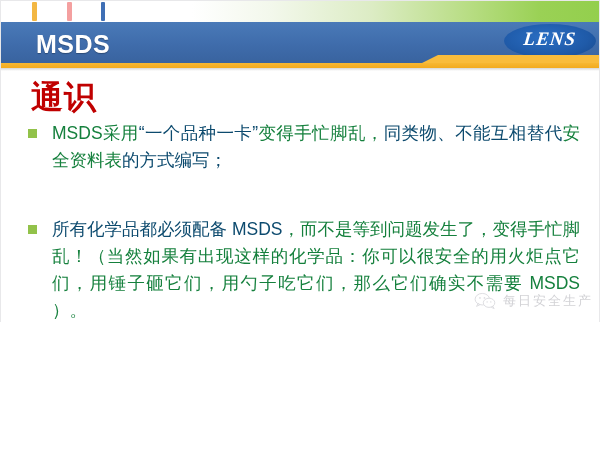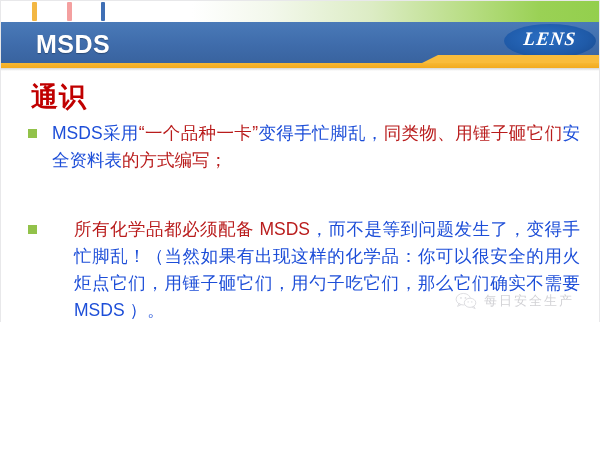--- a/index.html
+++ b/index.html
@@ -116,61 +116,61 @@
     left: 0; top: 68px;
     width: 600px; height: 3px;
     background: linear-gradient(to bottom, rgba(120,120,120,0.30), rgba(255,255,255,0));
   }
 
   
   .section-title {
     position: absolute;
     left: 31px;
     top: 80px;
-    font-size: 27px;
+    font-size: 32px;
     font-weight: bold;
     color: #c00000;
     letter-spacing: 1px;
     line-height: 34px;
   }
 
   .content {
     position: absolute;
     left: 28px;
     top: 120px;
     width: 552px;
   }
   .bullet-row {
     display: flex;
     align-items: flex-start;
   }
-  .bullet-row + .bullet-row { margin-top: 42px; gap: 22px; }
+  .bullet-row + .bullet-row { margin-top: 42px; }
   .bullet-marker {
     flex: 0 0 auto;
     width: 9px;
     height: 9px;
     background: #92c24a;
     margin-top: 9px;
     margin-right: 15px;
   }
   .bullet-text {
     flex: 1 1 auto;
     font-size: 17.5px;
     line-height: 27px;
     color: #262626;
     letter-spacing: 0px;
     text-align: justify;
   }
-  .b { color: #b91c1c; }
-  .d { color: #1d4ed8; }
+  .b { color: #0c4a6e; }
+  .d { color: #15803d; }
 
   
   .watermark {
     position: absolute;
-    right: 26px;
+    right: 7px;
     bottom: 12px;
     display: flex;
     opacity: 0.45;
   }
   .wechat-icon {
     width: 22px;
     height: 18px;
     margin-right: 7px;
     position: relative;
   }
@@ -212,21 +212,21 @@
   <div class="orange-line"></div>
   <div class="header-shadow"></div>
 
   <div class="section-title">通识</div>
 
   <div class="content">
 
     <div class="bullet-row">
       <div class="bullet-marker"></div>
       <div class="bullet-text">
-        <span class="d">MSDS采用</span><span class="b">“一个品种一卡”</span><span class="d">变得手忙脚乱，</span><span class="b">同类物、用锤子砸它们</span><span class="d">安全资料表</span><span class="b">的方式编写；</span>
+        <span class="d">MSDS采用</span><span class="b">“一个品种一卡”</span><span class="d">变得手忙脚乱，</span><span class="b">同类物、不能互相替代</span><span class="d">安全资料表</span><span class="b">的方式编写；</span>
       </div>
     </div>
 
     <div class="bullet-row">
       <div class="bullet-marker"></div>
       <div class="bullet-text">
         <span class="b">所有化学品都必须配备 MSDS</span><span class="d">，而不是等到问题发生了，变得手忙脚乱！（当然如果有出现这样的化学品：你可以很安全的用火炬点它们，用锤子砸它们，用勺子吃它们，那么它们确实不需要 MSDS ）。</span>
       </div>
     </div>
 

